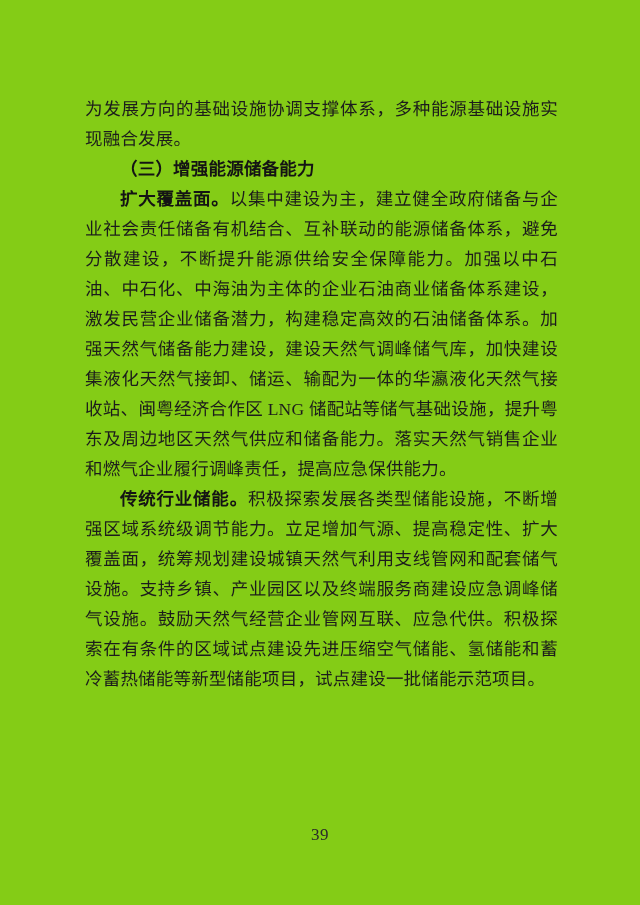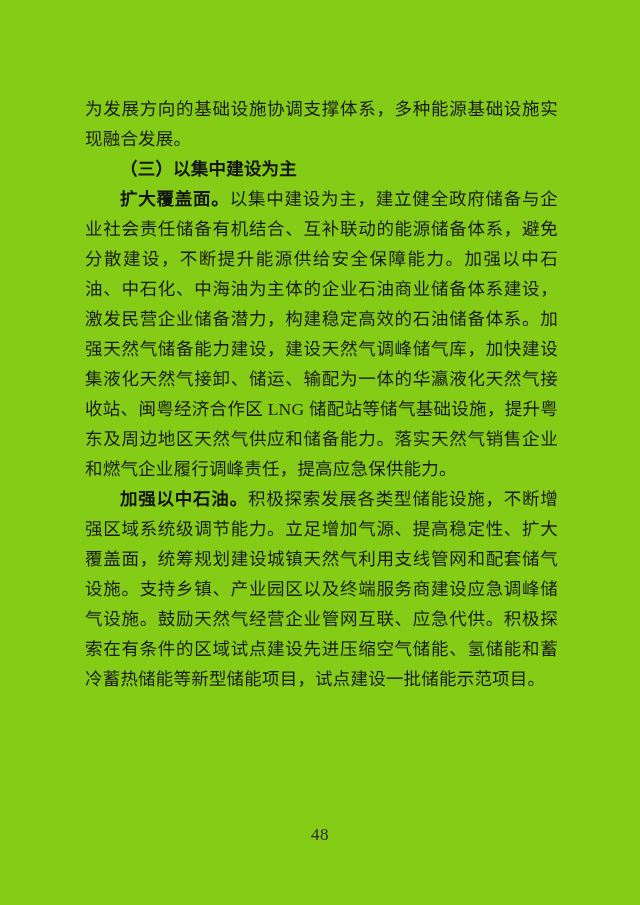--- a/index.html
+++ b/index.html
@@ -68,26 +68,26 @@
 </style>
 </head>
 <body>
 
 <div class="page">
 
   <div class="doc-content">
 
     <p class="para no-indent">为发展方向的基础设施协调支撑体系，多种能源基础设施实现融合发展。</p>
 
-    <h3 class="section-heading">（三）以集中建设为主</h3>
+    <h3 class="section-heading">（三）增强能源储备能力</h3>
 
 
     <p class="para"><span class="lead-in">扩大覆盖面。</span><span>以集中建设为主，建立健全政府储备与企业社会责任储备有机结合、互补联动的能源储备体系，避免分散建设，不断提升能源供给安全保障能力。加强以中石油、中石化、中海油为主体的企业石油商业储备体系建设，激发民营企业储备潜力，构建稳定高效的石油储备体系。加强天然气储备能力建设，建设天然气调峰储气库，加快建设集液化天然气接卸、储运、输配为一体的华瀛液化天然气接收站、闽粤经济合作区 LNG 储配站等储气基础设施，提升粤东及周边地区天然气供应和储备能力。落实天然气销售企业和燃气企业履行调峰责任，提高应急保供能力。</span></p>
 
-    <p class="para"><span class="lead-in">加强以中石油。</span><span>积极探索发展各类型储能设施，不断增强区域系统级调节能力。立足增加气源、提高稳定性、扩大覆盖面，统筹规划建设城镇天然气利用支线管网和配套储气设施。支持乡镇、产业园区以及终端服务商建设应急调峰储气设施。鼓励天然气经营企业管网互联、应急代供。积极探索在有条件的区域试点建设先进压缩空气储能、氢储能和蓄冷蓄热储能等新型储能项目，试点建设一批储能示范项目。</span></p>
+    <p class="para"><span class="lead-in">传统行业储能。</span><span>积极探索发展各类型储能设施，不断增强区域系统级调节能力。立足增加气源、提高稳定性、扩大覆盖面，统筹规划建设城镇天然气利用支线管网和配套储气设施。支持乡镇、产业园区以及终端服务商建设应急调峰储气设施。鼓励天然气经营企业管网互联、应急代供。积极探索在有条件的区域试点建设先进压缩空气储能、氢储能和蓄冷蓄热储能等新型储能项目，试点建设一批储能示范项目。</span></p>
 
   </div>
 
   <div class="page-footer">
-    <span class="page-number">48</span>
+    <span class="page-number">39</span>
   </div>
 
 </div>
 
 </body></html>

